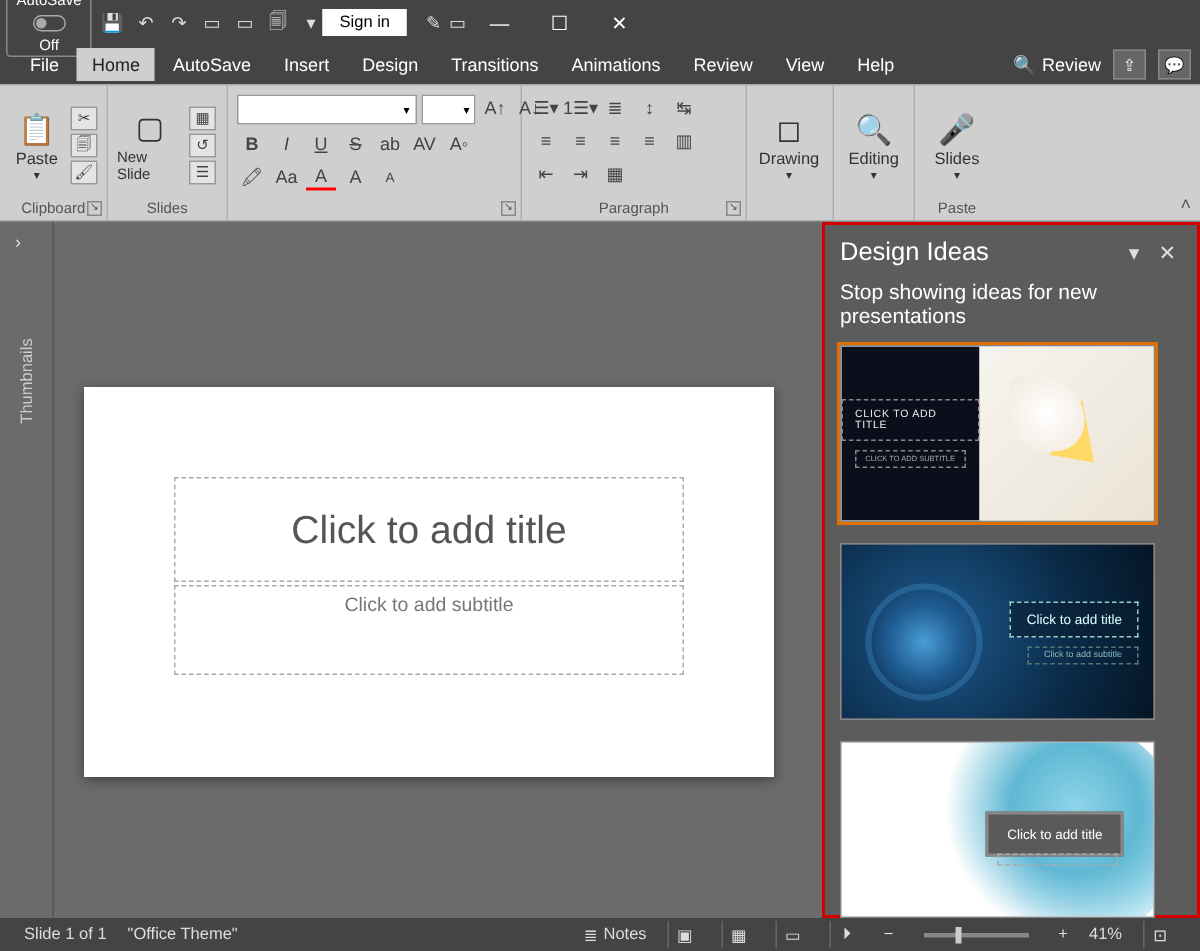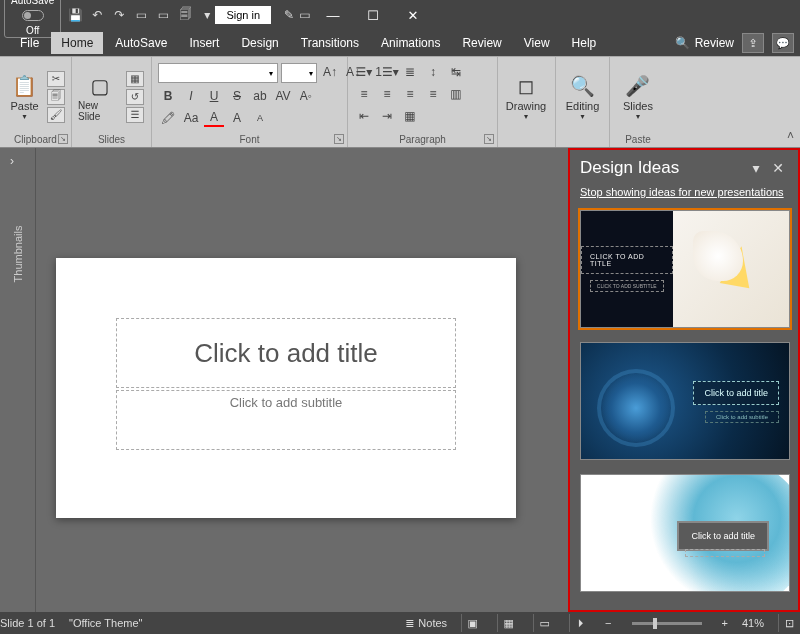--- a/index.html
+++ b/index.html
@@ -46,23 +46,23 @@
 .thumbcol { width: 36px; background: #6b6b6b; border-right: 1px solid #555; position: relative; }
 .thumbcol .chev { position:absolute; top:6px; left:10px; color:#ddd; font-size:12px; cursor:pointer;}
 .thumblabel { position: absolute; top: 100px; left: 50%; transform: translateX(-50%) rotate(-90deg); transform-origin: center; color: #ccc; font-size: 11px; white-space: nowrap; }
 .canvas { flex: 1; position: relative; overflow: hidden; }
 .slide { position: absolute; left: 20px; top: 110px; width: 460px; height: 260px; background: #fff; box-shadow: 0 2px 8px rgba(0,0,0,.4); }
 .ph { position:absolute; border:1px dashed #aaa; display:flex; align-items:center; justify-content:center; color:#666; }
 .ph.title { left:60px; top:60px; right:60px; height:70px; font-size:26px; color:#555;}
 .ph.sub { left:60px; top:132px; right:60px; height:60px; font-size:13px; color:#777; align-items:flex-start; padding-top:4px; justify-content:center;}
 
 
-.pane { position: absolute; top: 0; right: 0; bottom: 0; width: 232px; background: #5c5c5c; border: 2px solid #d40000; }
+.pane { position: absolute; top: 0; right: 0; bottom: 0; width: 252px; background: #5c5c5c; border: 2px solid #d40000; }
 .pane .hdr { padding: 8px 10px; color: #fff; font-size: 17px; display:flex; align-items:center; justify-content:space-between;}
-.pane .lnk { color: #fff; font-size: 11px; text-decoration: underline; padding: 0 10px 8px 10px; display:block; cursor:pointer;}
+.pane .lnk { color: #fff; font-size: 14px; padding: 0 10px 8px 10px; display:block; cursor:pointer;}
 .pane .cards { padding: 4px 10px; display:flex; flex-direction:column; gap:14px; overflow:hidden;}
 .card { width: 210px; height: 118px; background:#fff; border:1px solid #888; position:relative; cursor:pointer; overflow:hidden;}
 .card.sel { outline:2px solid #e07000; }
 .c1l { position:absolute; left:0; top:0; bottom:0; width:44%; background:#0a0f1b; display:flex; flex-direction:column; align-items:center; justify-content:center; gap:6px;}
 .c1l .t1 { border:1px dashed #888; color:#eee; font-size:7px; padding:6px 8px; letter-spacing:.5px;}
 .c1l .t2 { border:1px dashed #888; color:#aaa; font-size:5px; padding:2px 6px;}
 .c1r { position:absolute; right:0; top:0; bottom:0; width:56%; background:linear-gradient(135deg,#f7f4ef,#eae3d6);}
 .c1r::after{content:"";position:absolute;left:20px;top:20px;width:50px;height:50px;background:radial-gradient(circle,#fff,#f0e8dc);border-radius:20% 60% 40% 50%;}
 .c1r::before{content:"";position:absolute;left:50px;top:35px;width:0;height:0;border-left:15px solid transparent;border-right:15px solid transparent;border-bottom:40px solid #ffd966;transform:rotate(10deg);}
 .c2 { background:radial-gradient(circle at 30% 50%, #1e5a8f 0%, #0a2a47 60%, #051525 100%);}
@@ -70,21 +70,21 @@
 .c2 .box { position:absolute; right:10px; top:38px; border:1px dashed #9cc; padding:6px 10px; color:#dff; font-size:9px; background:rgba(10,30,50,.6);}
 .c2 .box2 { position:absolute; right:10px; top:68px; border:1px dashed #577; color:#8bb; font-size:6px; padding:2px 10px;}
 .c3 { background:#fff;}
 .c3::before{content:"";position:absolute;right:-20px;top:-20px;width:180px;height:160px;background:radial-gradient(circle at 60% 40%, #8fd4e8 0%, #5fb8d4 30%, transparent 60%),radial-gradient(circle at 80% 60%, #a8e0f0 0%, transparent 50%);border-radius:50%;}
 .c3 .box { position:absolute; right:20px; top:46px; background:#5a5a5a; border:2px solid #888; padding:8px 12px; color:#fff; font-size:9px;}
 .c3 .box2 { position:absolute; right:24px; top:74px; border:1px dashed #aaa; width:80px; height:8px;}
 
 .pane .hbtn { color:#ddd; font-size:14px; cursor:pointer; padding:0 4px;}
 
 
-.status { position: absolute; bottom: 0; left: 0; right: 0; height: 22px; background: #444; color: #ddd; font-size: 11px; display: flex; align-items: center; padding: 0 0; gap: 14px; }
+.status { position: absolute; bottom: 0; left: 0; right: 0; height: 22px; background: #444; color: #ddd; font-size: 11px; display: flex; align-items: center; padding: 0 16px; gap: 14px; }
 .status .spacer { flex:1; }
 .status .vbtn { width:22px; height:18px; display:flex; align-items:center; justify-content:center; border-left:1px solid #666; cursor:pointer; font-size:11px;}
 .zslider { width:70px; height:3px; background:#888; position:relative; margin:0 6px;}
 .zslider::after{content:"";position:absolute;left:30%;top:-4px;width:4px;height:11px;background:#ccc;}
 </style>
 </head>
 <body>
 
 <div class="titlebar">
   <div class="seg">
@@ -186,21 +186,20 @@
         <div class="tbtn">A◦</div>
       </div>
       <div class="btnrow">
         <div class="tbtn">🖍</div>
         <div class="tbtn">Aa</div>
         <div class="tbtn" style="border-bottom:2px solid red;">A</div>
         <div class="tbtn">A</div>
         <div class="tbtn" style="font-size:9px;">A</div>
       </div>
     </div>
-    <div class="label">Font</div>
     <div class="dlaunch">↘</div>
   </div>
   <div class="group" style="width:150px;">
     <div class="body" style="flex-direction:column; gap:4px; align-items:flex-start; padding-top:2px;">
       <div class="btnrow">
         <div class="tbtn">☰▾</div>
         <div class="tbtn">1☰▾</div>
         <div class="tbtn">≣</div>
         <div class="tbtn">↕</div>
         <div class="tbtn">↹</div>

